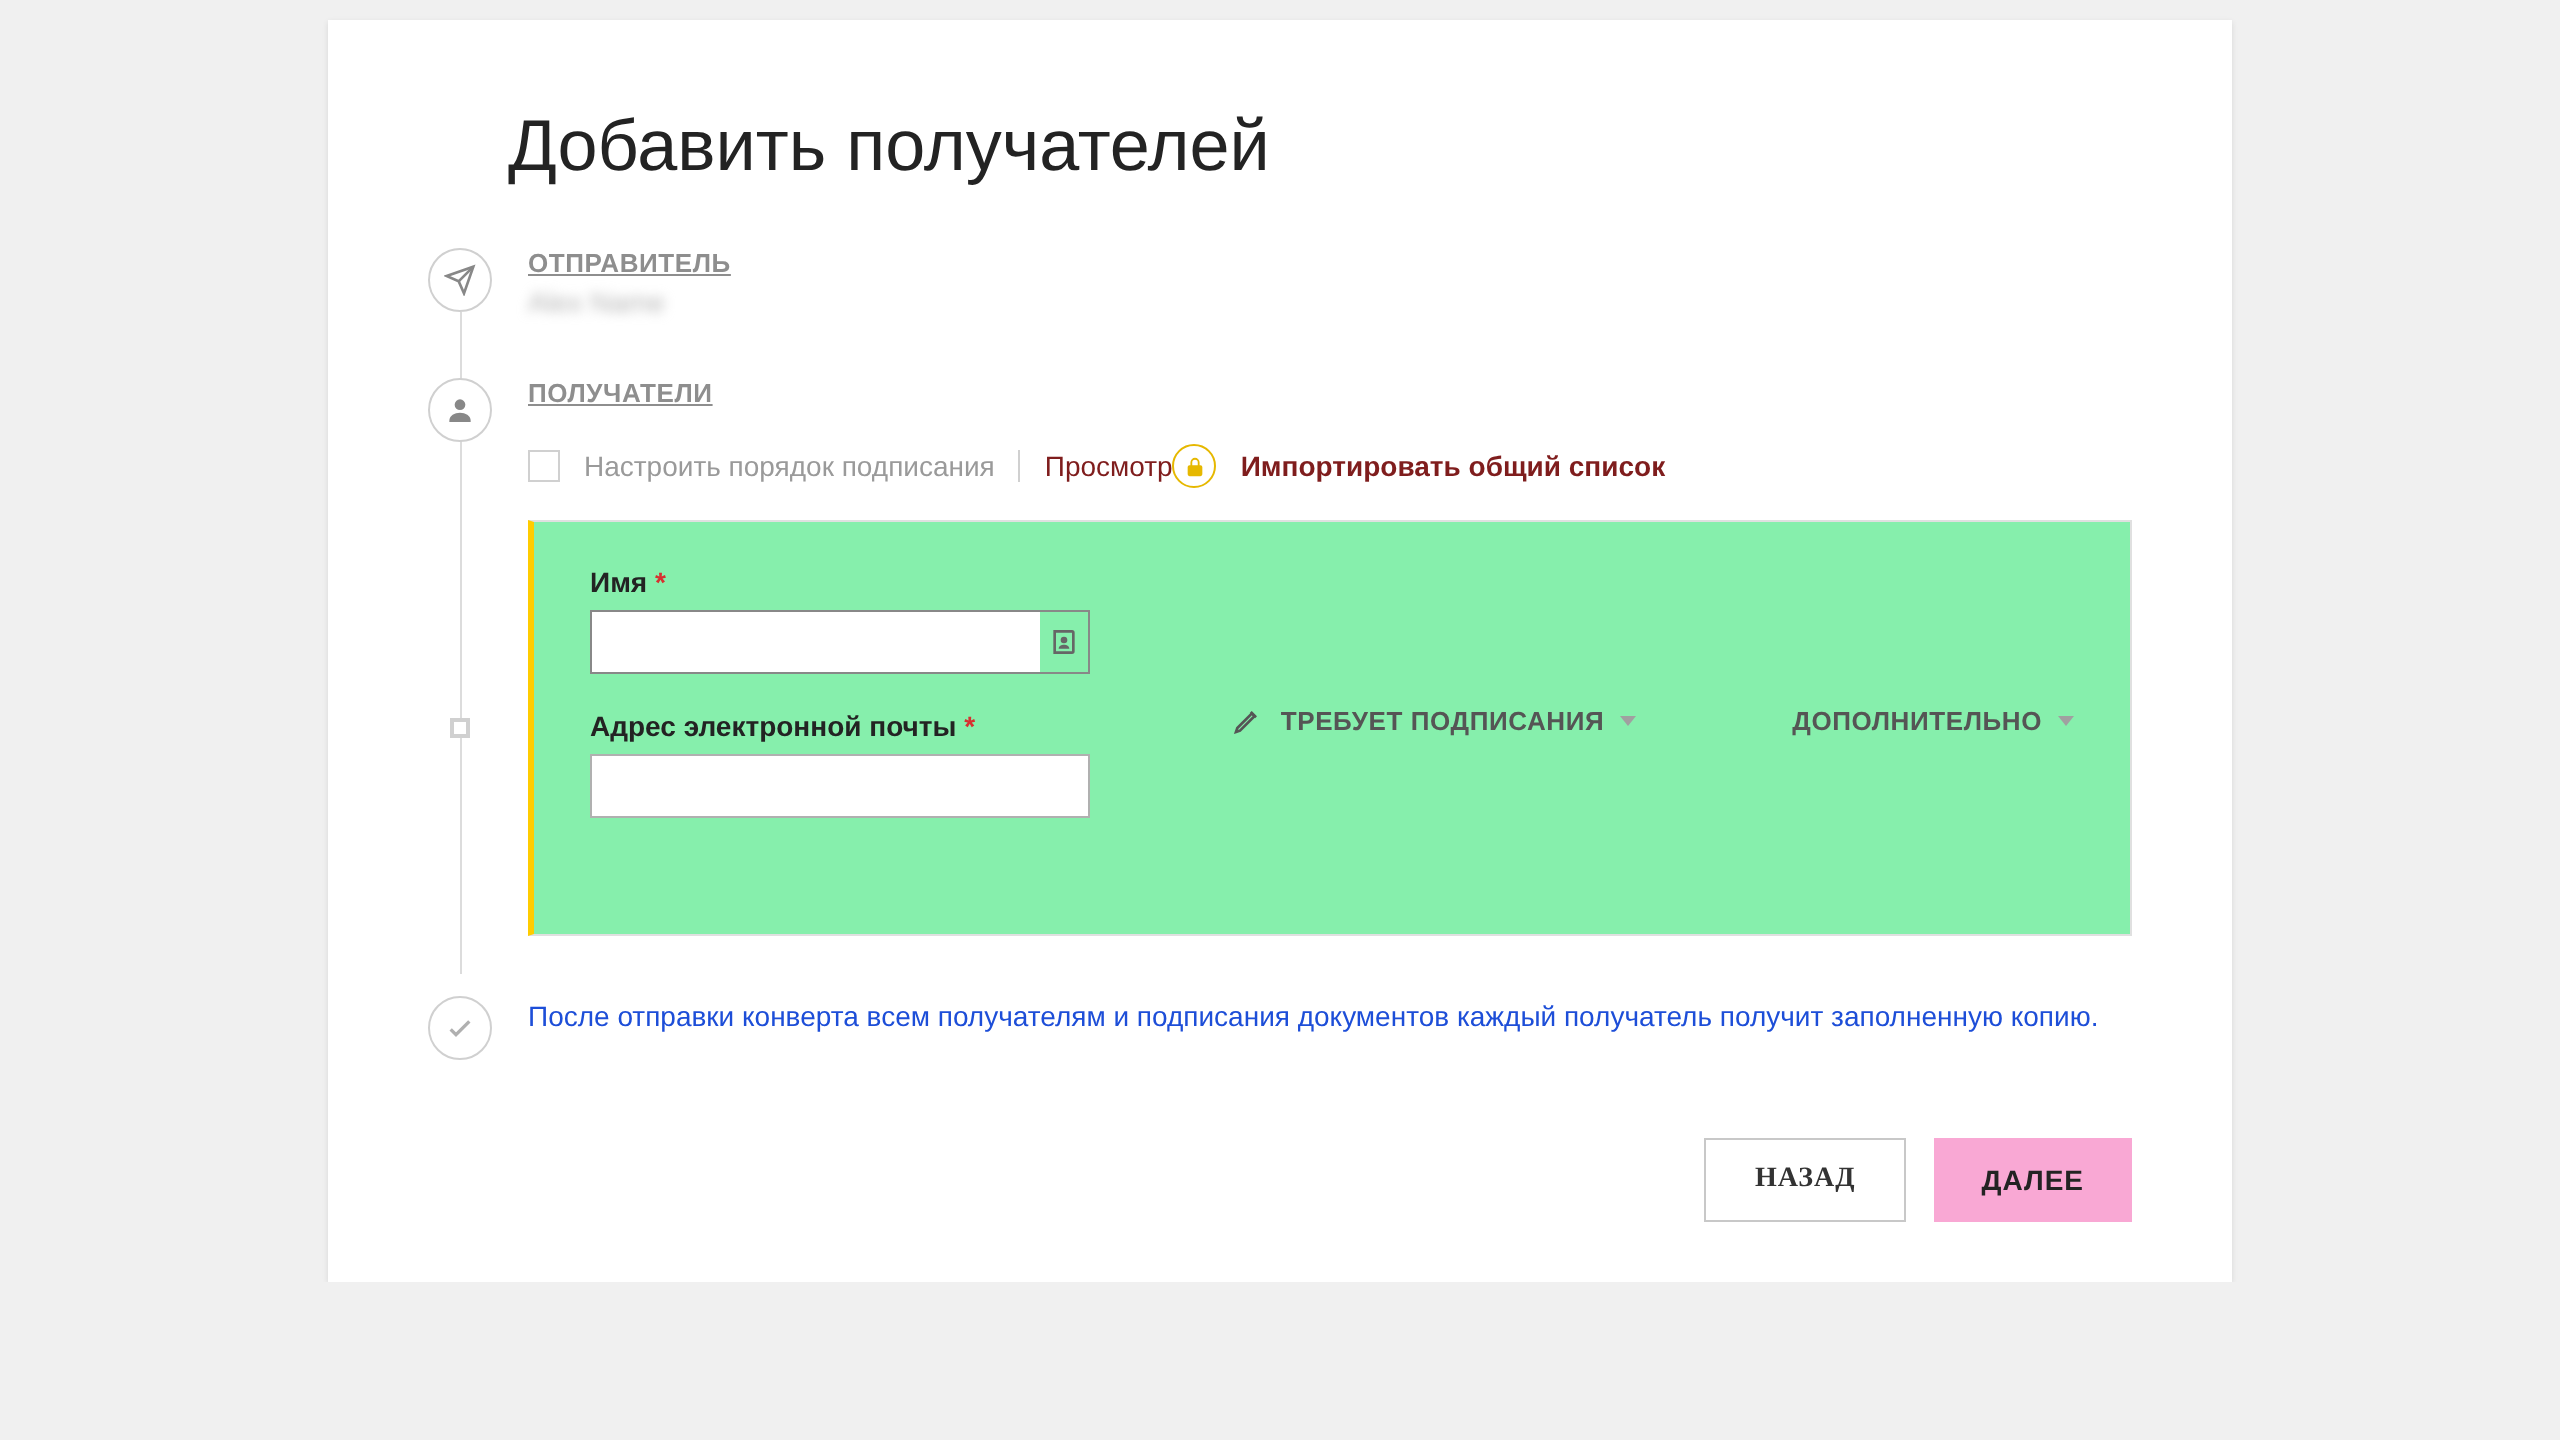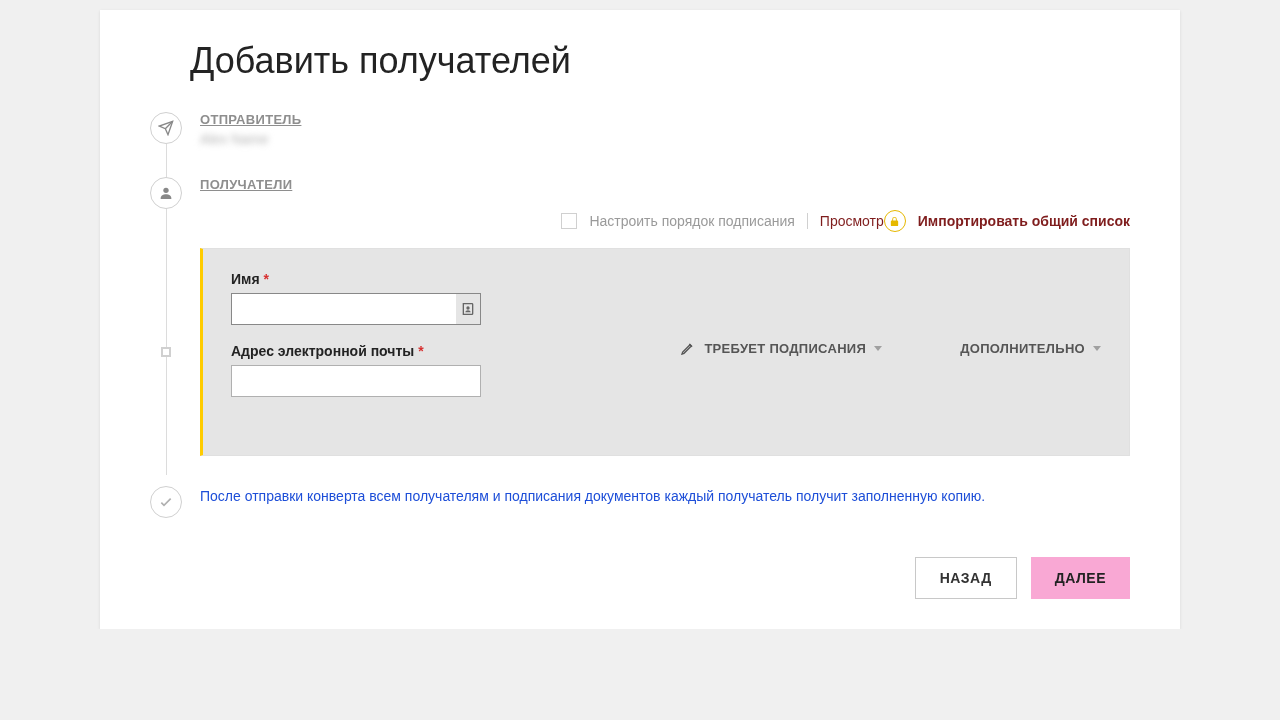--- a/index.html
+++ b/index.html
@@ -4,23 +4,23 @@
   <style>
     * { box-sizing: border-box; margin: 0; padding: 0; }
     body {
       background: #f0f0f0;
       font-family: -apple-system, BlinkMacSystemFont, "Segoe UI", Helvetica, Arial, sans-serif;
       display: flex;
       justify-content: center;
       padding-top: 10px;
     }
     .container {
-      width: 1080px;
+      width: 952px;
       background: #fff;
-      padding: 30px 50px 30px 50px;
+      padding: 42px 50px 30px 50px;
       box-shadow: 0 1px 3px rgba(0,0,0,.1);
     }
     .page-title {
       font-size: 36px;
       font-weight: 400;
       color: #232323;
       margin-bottom: 30px;
       margin-left: 40px;
     }
     .timeline {
@@ -67,21 +67,21 @@
     .sender-name {
       color: #b4b4b4;
       font-size: 14px;
       filter: blur(3px);
       user-select: none;
     }
     .options-row {
       margin-top: 18px;
       display: flex;
       align-items: center;
-      justify-content: flex-end;
+      justify-content: flex-start;
     }
     .options-left {
       display: flex;
       align-items: center;
       gap: 12px;
       font-size: 14px;
       color: #9a9a9a;
     }
     .checkbox-faux {
       width: 16px;
@@ -112,21 +112,21 @@
       border-radius: 50%;
       border: 1px solid #e6b800;
       display: flex;
       align-items: center;
       justify-content: center;
     }
     .recipient-card {
       margin-top: 16px;
       border: 1px solid #e0e0e0;
       border-left: 3px solid #ffcc00;
-      background: #e5e5e5;
+      background: #86efac;
       padding: 22px 28px 40px 28px;
       display: flex;
       gap: 40px;
       position: relative;
     }
     .side-anchor {
       position: absolute;
       left: -42px;
       top: 50%;
       transform: translateY(-50%);
@@ -241,20 +241,21 @@
       font-size: 14px;
       font-weight: 600;
       letter-spacing: .5px;
       border: none;
       cursor: pointer;
     }
     .btn-secondary {
       background: #fff;
       color: #333;
       border: 1px solid #c8c8c8;
+      font-family: Liberation Serif, serif;
     }
     .btn-primary {
       background: #f9a8d4;
       color: #232323;
     }
     .add-person-icon { width: 16px; height: 16px; color: #777; }
   </style>
 </head>
 <body>
 

